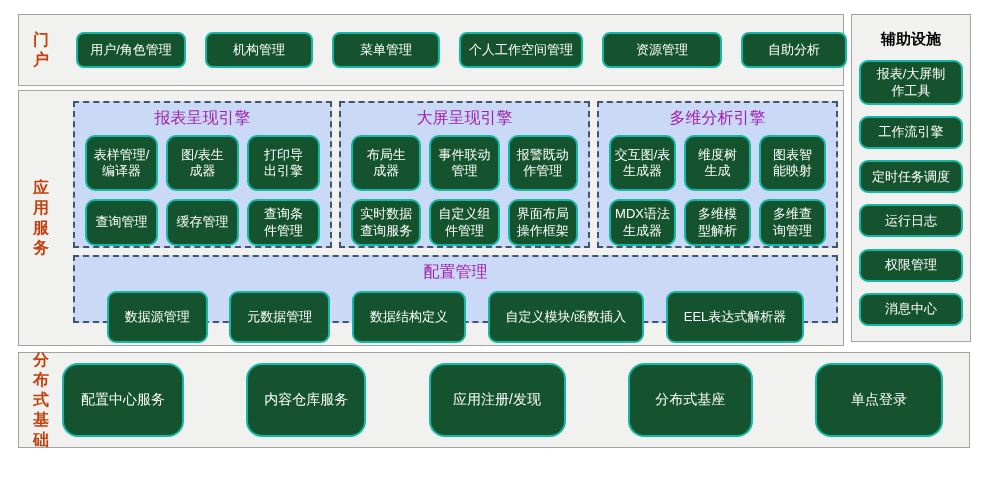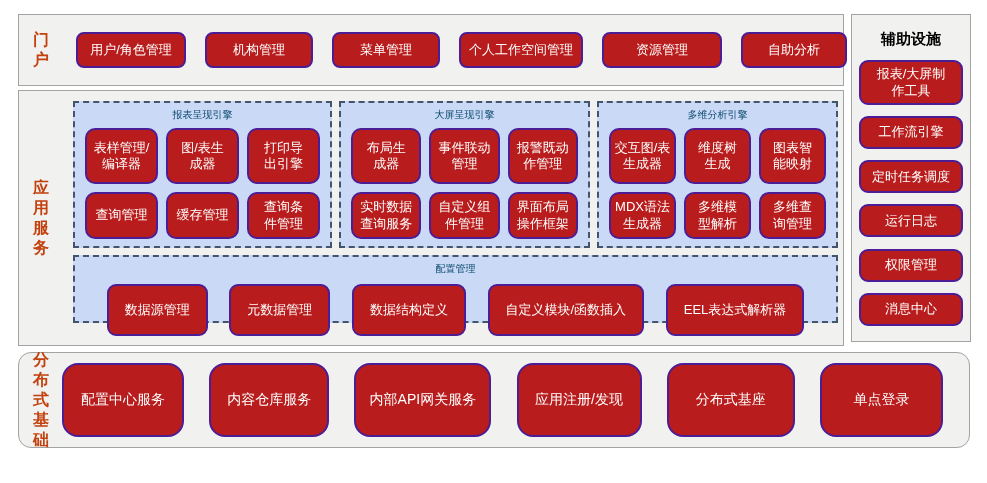--- a/index.html
+++ b/index.html
@@ -8,21 +8,21 @@
     font-family:"Liberation Sans",sans-serif;color:#111;overflow:hidden;
   }
   .section{
     position:absolute;background:#f1f1f0;border:1px solid #a3a3a3;box-sizing:border-box;
   }
   .v-label{
     font-weight:bold;font-size:16px;line-height:1.25;width:18px;
     word-break:break-all;text-align:center;color:#c2410c;flex:0 0 auto;
   }
   .btn{
-    background:#b91c1c;border:2px solid #4c1d95;color:#ffffff;
+    background:#14532d;border:2px solid #14b8a6;color:#ffffff;
     display:flex;align-items:center;justify-content:center;text-align:center;
     box-sizing:border-box;white-space:pre-line;line-height:1.25;cursor:pointer;
   }
   
   .sec-portal{left:18px;top:14px;width:826px;height:72px;display:flex;align-items:center;}
   .sec-portal .v-label{margin-left:13px;}
   .portal-btns{display:flex;gap:19px;margin-left:26px;align-items:center;}
   .portal-btn{height:36px;border-radius:8px;font-size:13px;padding:0 8px;}
   .portal-btn:nth-child(1){width:110px}
   .portal-btn:nth-child(2){width:108px}
@@ -41,31 +41,31 @@
   
   .sec-app{left:18px;top:90px;width:826px;height:256px;display:flex;}
   .sec-app .v-label{margin-left:13px;align-self:center;}
   .app-content{margin-left:23px;margin-top:10px;}
   .engines{display:flex;gap:7px;}
   .panel{background:#c9d9f6;border:2px dashed #44546a;box-sizing:border-box;}
   .engine-panel{height:147px;}
   .engine-panel:nth-child(1){width:259px}
   .engine-panel:nth-child(2){width:251px}
   .engine-panel:nth-child(3){width:241px}
-  .panel-title{text-align:center;font-size:10px;padding:5px 0 6px;color:#0c4a6e;}
+  .panel-title{text-align:center;font-size:16px;padding:5px 0 6px;color:#a21caf;}
   .engine-grid{
     display:grid;grid-template-columns:repeat(3,1fr);grid-template-rows:56px 47px;
     gap:8px;padding:0 10px;
   }
   .engine-btn{border-radius:10px;font-size:13px;padding:2px 3px;text-align:center;}
   .config-panel{width:765px;height:68px;margin-top:7px;}
   .config-btns{display:flex;justify-content:space-evenly;align-items:center;padding:2px 10px;}
   .config-btn{border-radius:9px;font-size:13px;padding:16px 16px;}
   
-  .sec-dist{left:18px;top:352px;width:952px;height:96px;display:flex;align-items:center;border-radius:13px;}
+  .sec-dist{left:18px;top:352px;width:952px;height:96px;display:flex;align-items:center;}
   .sec-dist .v-label{margin-left:13px;}
   .dist-btns{display:flex;justify-content:space-between;align-items:center;flex:1;margin:0 26px 0 12px;}
   .dist-btn{height:74px;border-radius:16px;font-size:14px;padding:0 10px;}
   .dist-btn:nth-child(1){width:122px}
   .dist-btn:nth-child(2){width:120px}
   .dist-btn:nth-child(3){width:137px}
   .dist-btn:nth-child(4){width:125px}
   .dist-btn:nth-child(5){width:128px}
   .dist-btn:nth-child(6){width:123px}
 </style>
@@ -167,20 +167,19 @@
         </div>
       </div>
     </div>
   </div>
 
   <div class="section sec-dist">
     <div class="v-label">分布式基础</div>
     <div class="dist-btns">
       <div class="btn dist-btn">配置中心服务</div>
       <div class="btn dist-btn">内容仓库服务</div>
-      <div class="btn dist-btn">内部API网关服务</div>
       <div class="btn dist-btn">应用注册/发现</div>
       <div class="btn dist-btn">分布式基座</div>
       <div class="btn dist-btn">单点登录</div>
     </div>
   </div>
 
 </div>
 
 </body></html>

